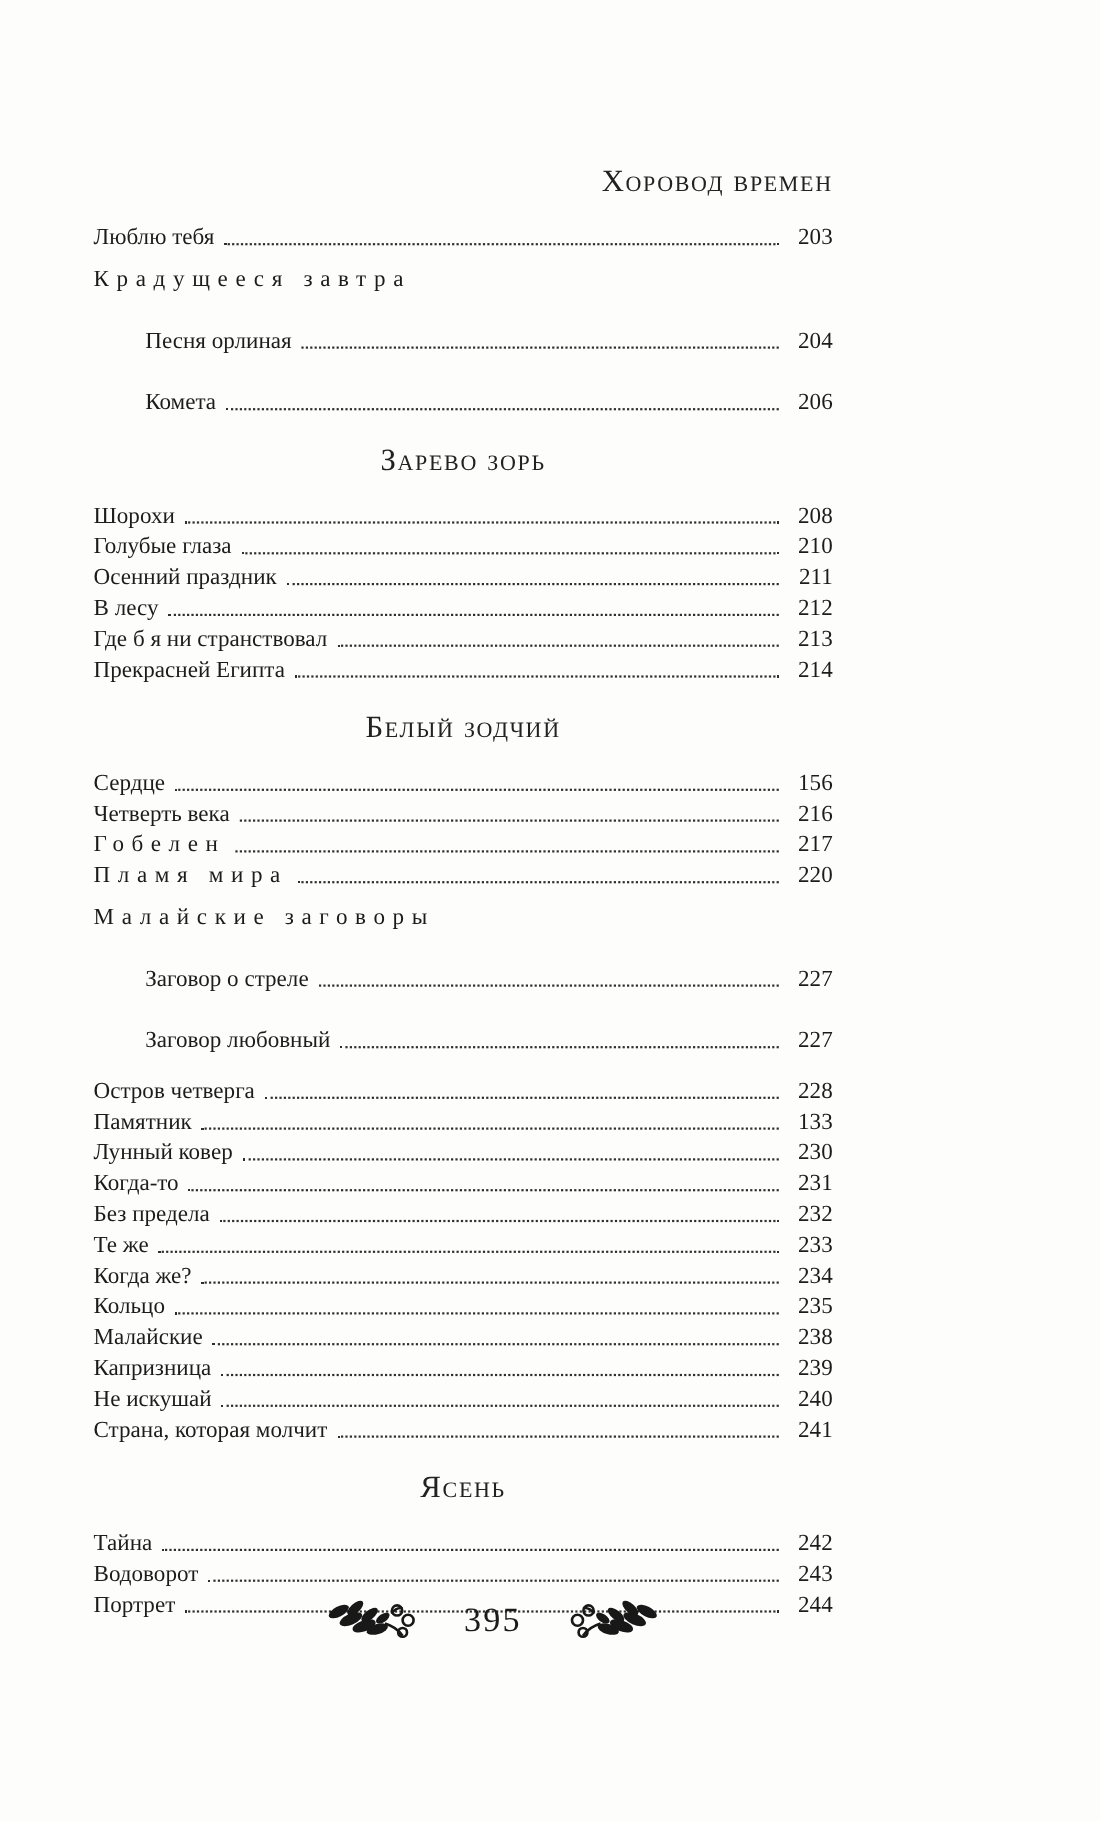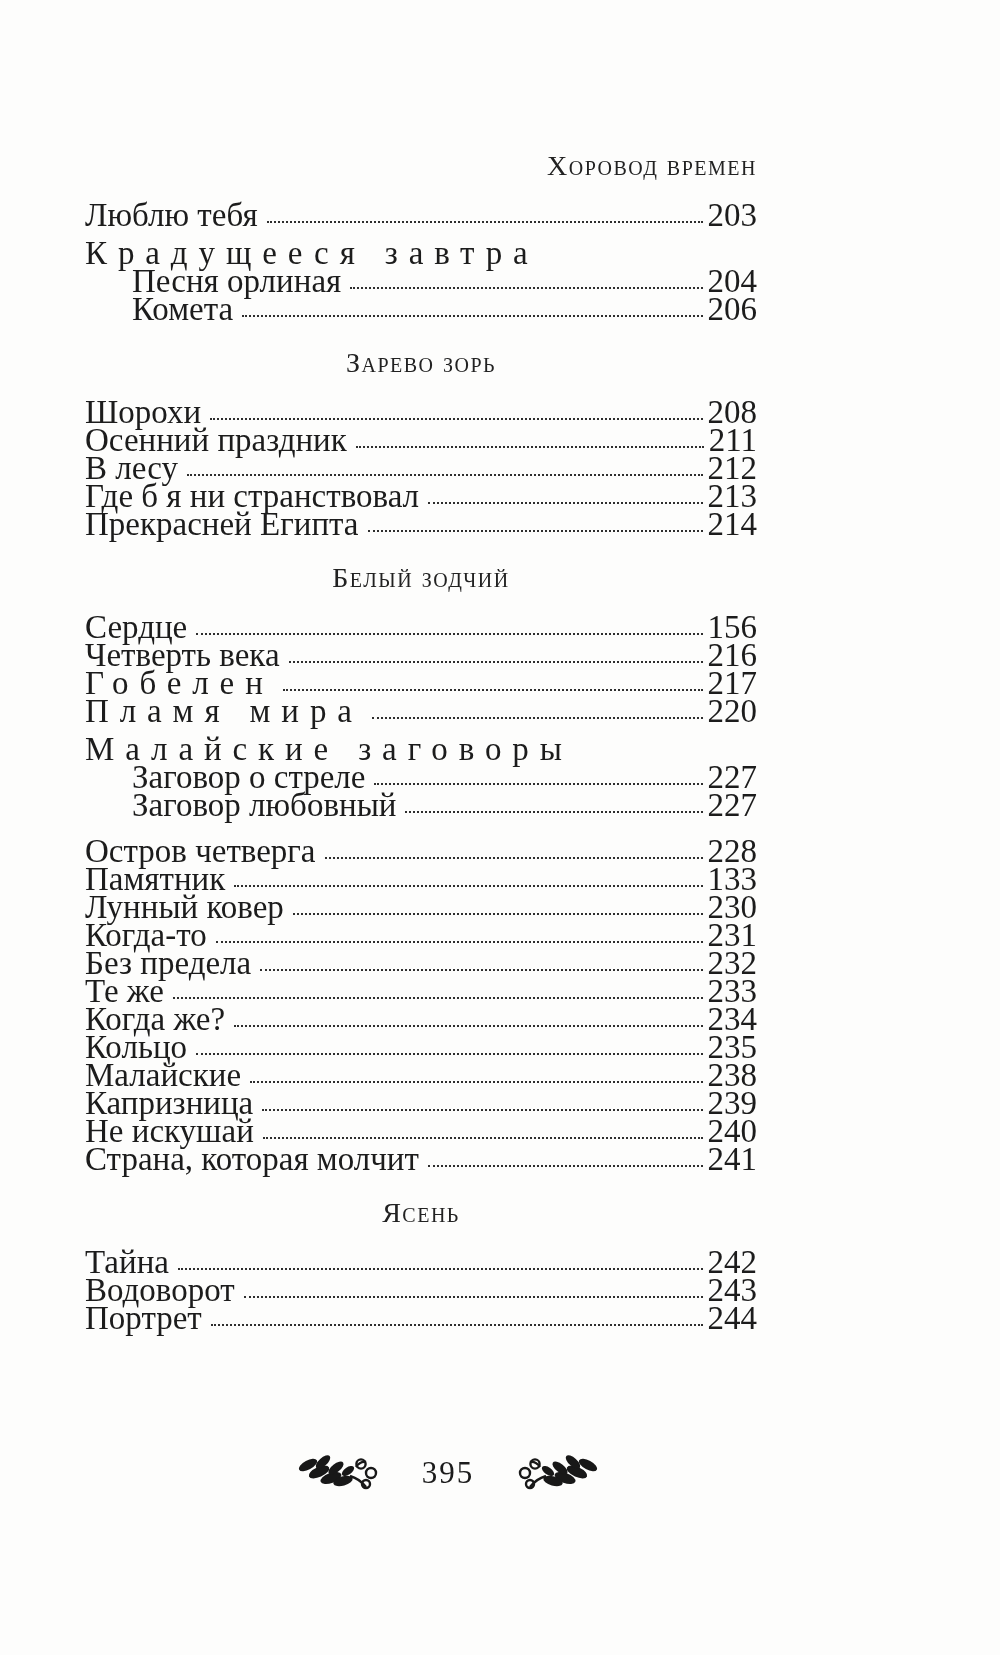--- a/index.html
+++ b/index.html
@@ -29,38 +29,38 @@
     font-size: 28px;
     letter-spacing: 1.5px;
     line-height: 32px;
     margin: 24px 0 19px 0;
     color: #222;
   }
   .section-heading:first-child { margin-top: 0; text-align: right; }
   .entry {
     display: flex;
     align-items: flex-end;
-    font-size: 33px;
+    font-size: 21px;
     line-height: 28px;
     white-space: nowrap;
   }
   .entry .title { flex: 0 0 auto; }
   .entry .leader {
     flex: 1 1 auto;
     min-width: 18px;
     border-bottom: 2.5px dotted #2e2e2e;
     margin: 0 5px 6px 9px;
     height: 1px;
   }
   .entry .pagenum {
     flex: 0 0 auto;
     min-width: 44px;
     text-align: right;
   }
-  .entry.indent { padding-left: 47px; }
+  .entry.indent { padding-left: 47px; margin-top: 28px; }
   .entry.spaced .title { letter-spacing: 0.33em; }
   .entry.gap { margin-top: 10px; }
   .entry.gap-sm { margin-top: 18px; }
   .footer {
     position: absolute;
     left: 85px;
     top: 1452px;
     width: 726px;
     display: flex;
     justify-content: center;
@@ -102,20 +102,25 @@
         <span class="leader"></span>
         <span class="pagenum">206</span>
       </div>
       <div class="section-heading">Зарево зорь</div>
       <div class="entry">
         <span class="title">Шорохи</span>
         <span class="leader"></span>
         <span class="pagenum">208</span>
       </div>
       <div class="entry">
+        <span class="title">Голубые глаза</span>
+        <span class="leader"></span>
+        <span class="pagenum">210</span>
+      </div>
+      <div class="entry">
         <span class="title">Осенний праздник</span>
         <span class="leader"></span>
         <span class="pagenum">211</span>
       </div>
       <div class="entry">
         <span class="title">В лесу</span>
         <span class="leader"></span>
         <span class="pagenum">212</span>
       </div>
       <div class="entry">

